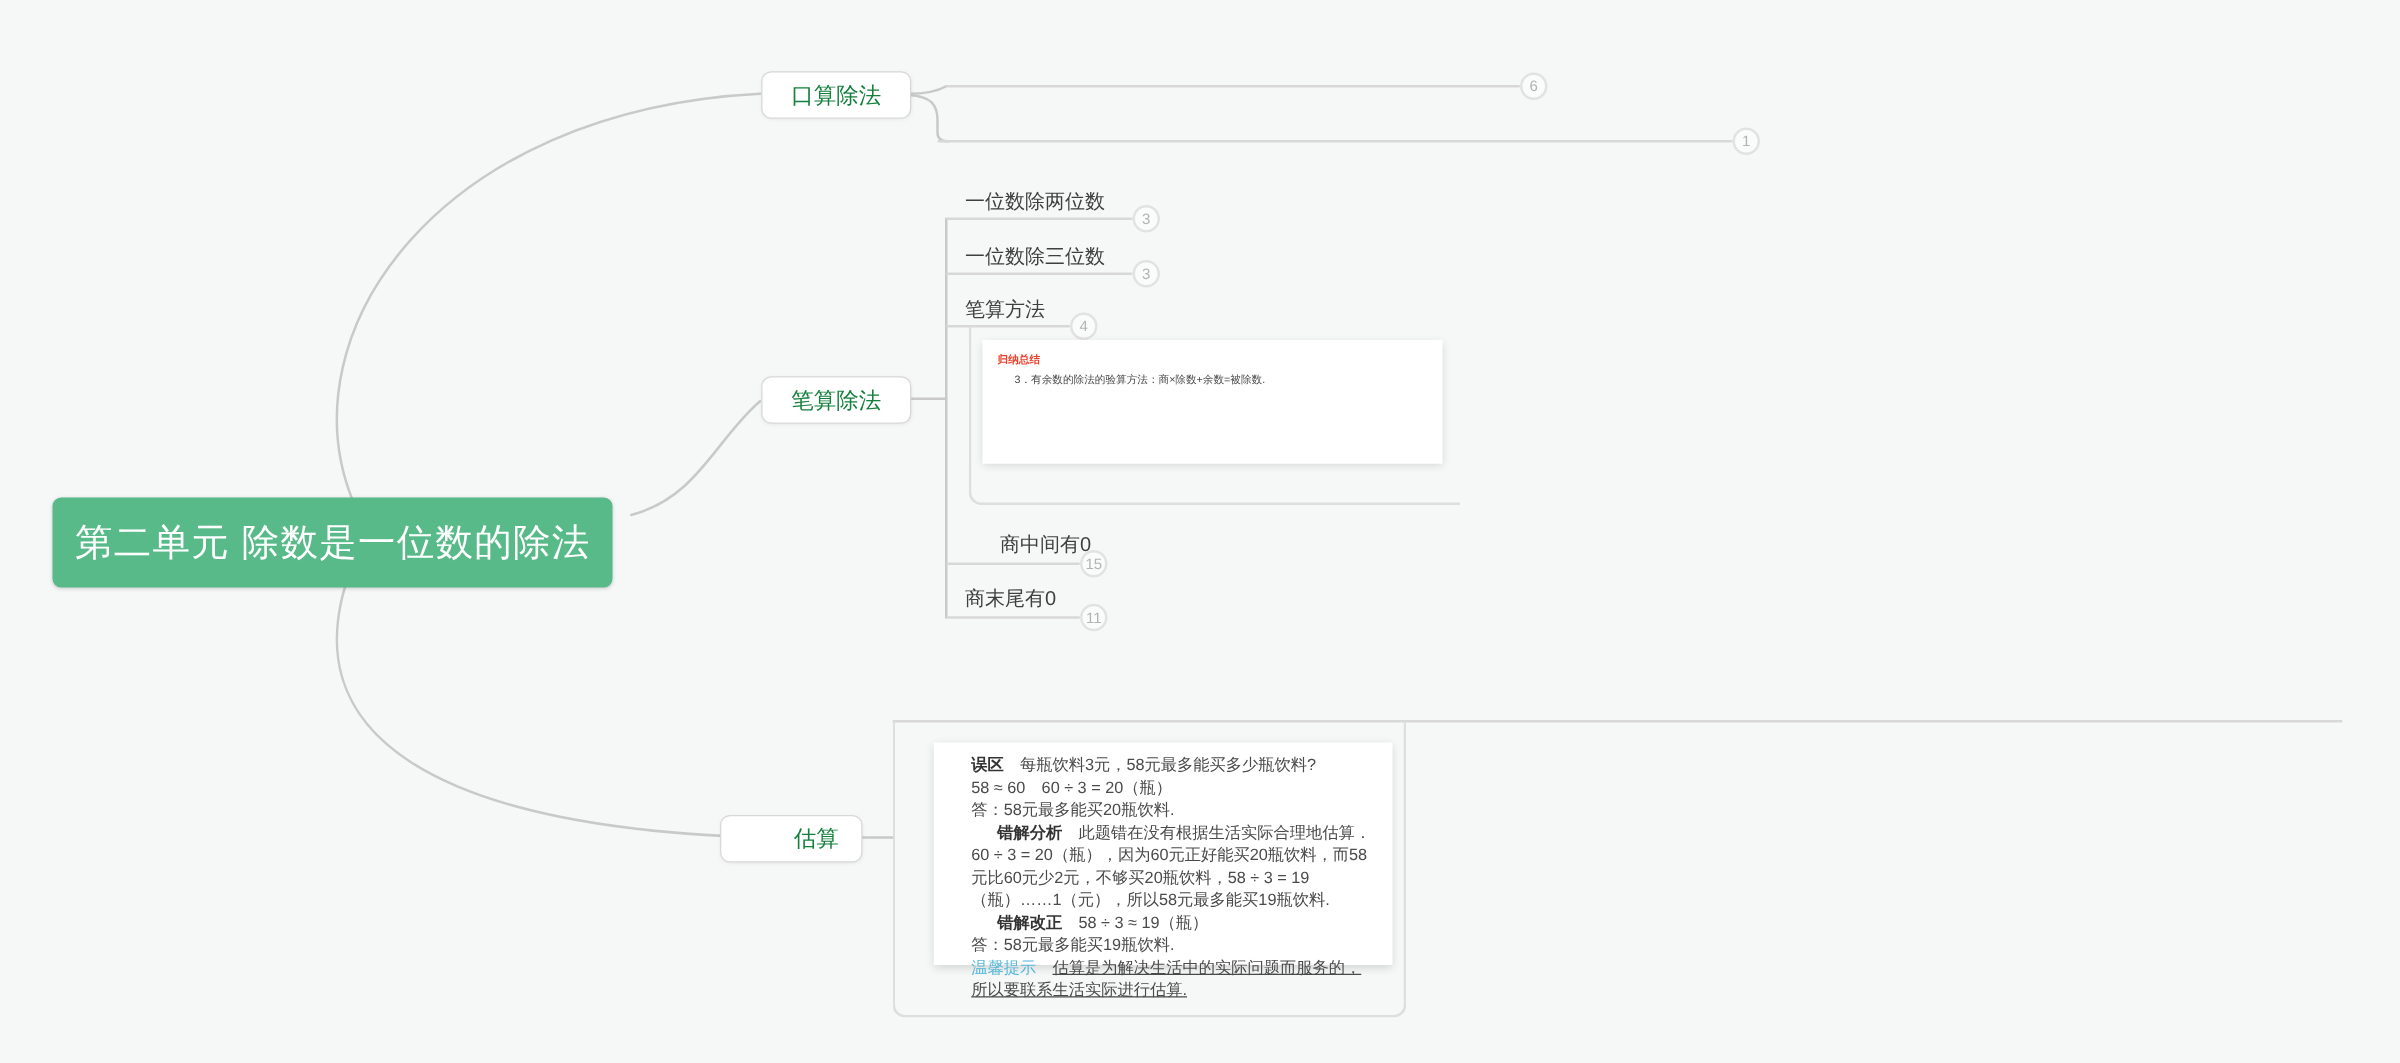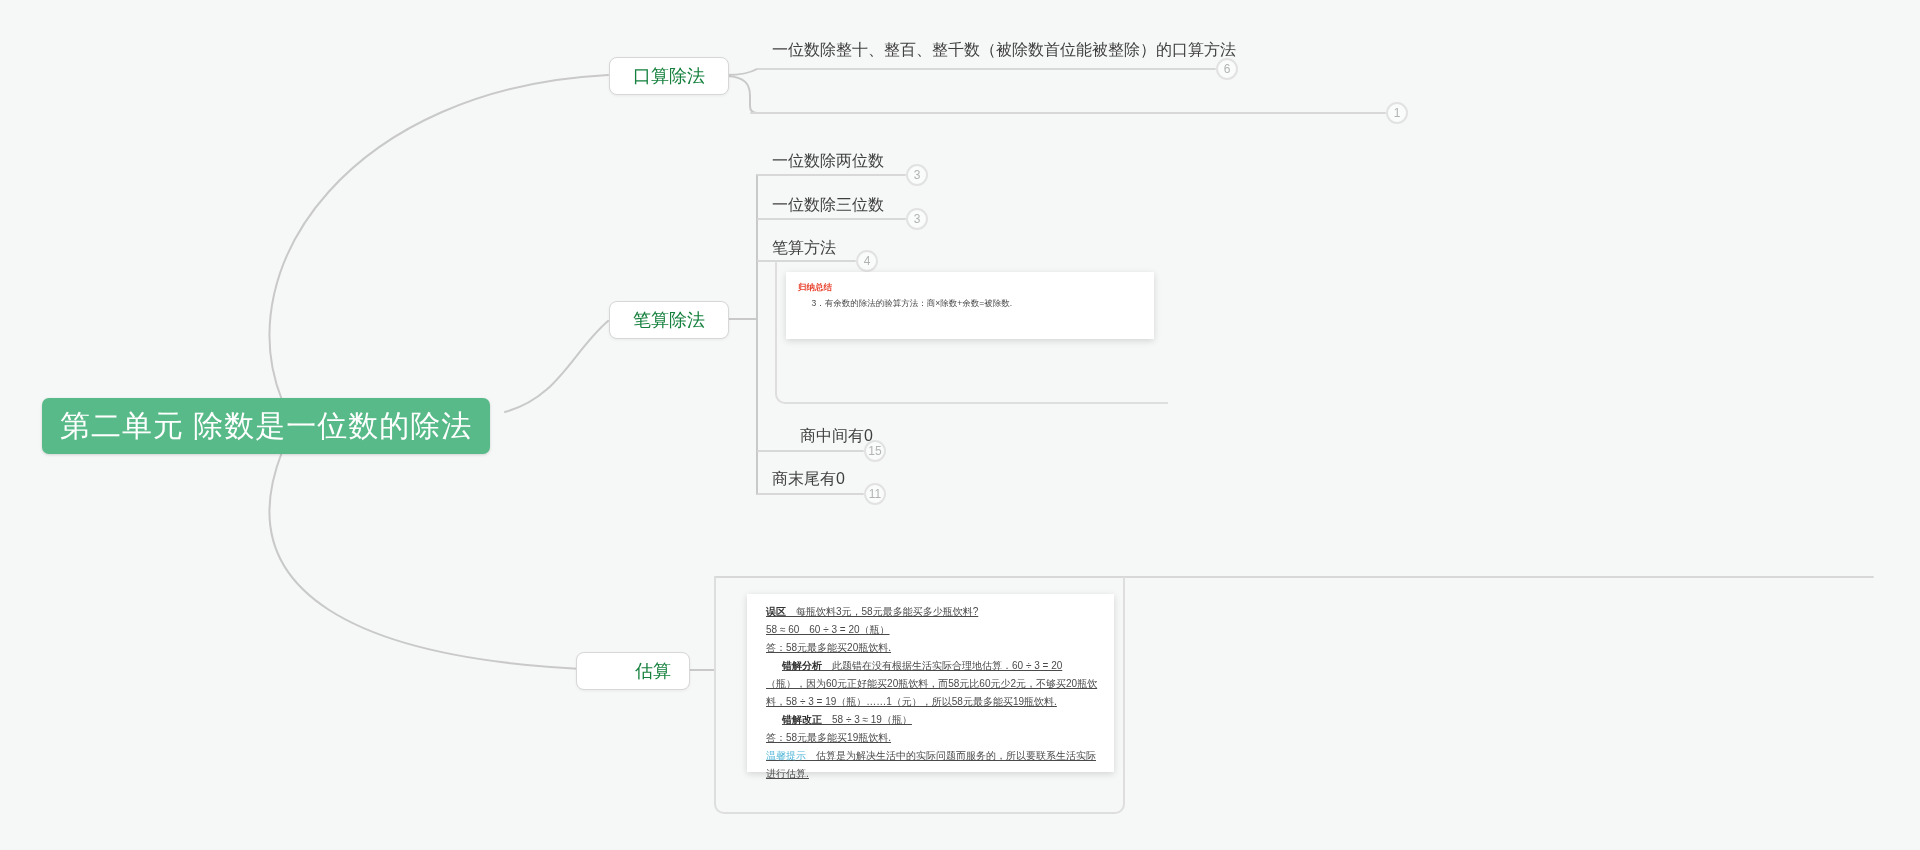--- a/index.html
+++ b/index.html
@@ -16,21 +16,21 @@
   .uline{position:absolute;height:2px;background:#d8d8d8;border-radius:2px;}
   .badge{position:absolute;width:22px;height:22px;border-radius:50%;border:2px solid #e2e2e2;
     background:#fafbfb;color:#b3b3b3;font-size:12px;display:flex;align-items:center;
     justify-content:center;box-sizing:border-box;cursor:pointer;}
   .note-wrap{position:absolute;border:2px solid #dedede;box-sizing:border-box;}
   .note-wrap.open-right{border-top:none;border-right:none;border-radius:0 0 0 10px;}
   .note-wrap.closed{border-top:none;border-radius:0 0 10px 10px;}
   .card{position:absolute;background:#ffffff;box-shadow:0 2px 7px rgba(0,0,0,0.14);
     box-sizing:border-box;color:#4a4a4a;cursor:pointer;}
   .card-a{padding:7px 12px 6px 12px;font-size:8.5px;line-height:16px;}
-  .card-b{padding:9px 13px 6px 19px;font-size:10px;line-height:18px;text-decoration:underline;}
+  .card-b{padding:9px 13px 6px 30px;font-size:13px;line-height:18px;}
   .card p{margin:0;}
   .card .indent{text-indent:1.6em;}
   .note-title{color:#e8432e;font-weight:bold;margin-left:1.6em;}
   .blabel{font-weight:bold;color:#333333;}
   .tip-label{color:#55b8d9;}
   .tip-text{text-decoration:underline;}
   .center{text-align:left;}
 </style>
 </head>
 <body>
@@ -43,55 +43,54 @@
       <path d="M 505 412 C 558 398 572 352 608 321"></path>
       <path d="M 282 452 C 228 590 352 662 608 670"></path>
       <path d="M 727 75 C 742 75 750 73 757 69"></path>
       <path d="M 727 76 C 745 77 750 84 750 96 L 750 106 Q 750 113 758 113"></path>
       <path d="M 727 319 L 757 319"></path>
       <path d="M 757 175 L 757 494"></path>
       <path d="M 681 670 L 714 670"></path>
     </g>
   </svg>
 
-  <div class="root node" style="left:42px;top:398px;height:56px;">
+  <div class="root node" style="left:42px;top:398px;height:72px;">
     <span>第二单元 除数是一位数的除法</span>
   </div>
 
   <div class="node" style="left:609px;top:57px;width:118px;height:36px;">
     <span>口算除法</span>
   </div>
   <div class="node" style="left:609px;top:301px;width:118px;height:36px;">
     <span>笔算除法</span>
   </div>
   <div class="node" style="left:576px;top:652px;width:72px;height:36px;padding-left:40px;">
     <span>估算</span>
   </div>
 
-  <div class="topic" style="left:772px;top:40px;">一位数除整十、整百、整千数（被除数首位能被整除）的口算方法</div>
   <div class="uline" style="left:757px;top:68px;width:459px;"></div>
   <div class="badge" style="left:1216px;top:58px;">6</div>
 
   <div class="uline" style="left:750px;top:112px;width:636px;"></div>
   <div class="badge" style="left:1386px;top:102px;">1</div>
 
   <div class="topic" style="left:772px;top:151px;">一位数除两位数</div>
   <div class="uline" style="left:757px;top:174px;width:149px;"></div>
   <div class="badge" style="left:906px;top:164px;">3</div>
 
   <div class="topic" style="left:772px;top:195px;">一位数除三位数</div>
   <div class="uline" style="left:757px;top:218px;width:149px;"></div>
   <div class="badge" style="left:906px;top:208px;">3</div>
 
   <div class="topic" style="left:772px;top:238px;">笔算方法</div>
   <div class="uline" style="left:757px;top:260px;width:99px;"></div>
   <div class="badge" style="left:856px;top:250px;">4</div>
 
   <div class="note-wrap open-right" style="left:775px;top:261px;width:393px;height:143px;"></div>
-  <div class="card card-a" style="left:786px;top:272px;width:368px;height:67px;">
+  <div class="card card-a" style="left:786px;top:272px;width:368px;height:99px;">
     <p class="note-title">归纳总结</p>
     <p class="indent">3．有余数的除法的验算方法：商×除数+余数=被除数.</p>
   </div>
 
   <div class="topic" style="left:772px;top:426px;margin-left:28px;">商中间有0</div>
   <div class="uline" style="left:757px;top:450px;width:107px;"></div>
   <div class="badge" style="left:864px;top:440px;">15</div>
 
   <div class="topic" style="left:772px;top:469px;">商末尾有0</div>
   <div class="uline" style="left:757px;top:493px;width:107px;"></div>

